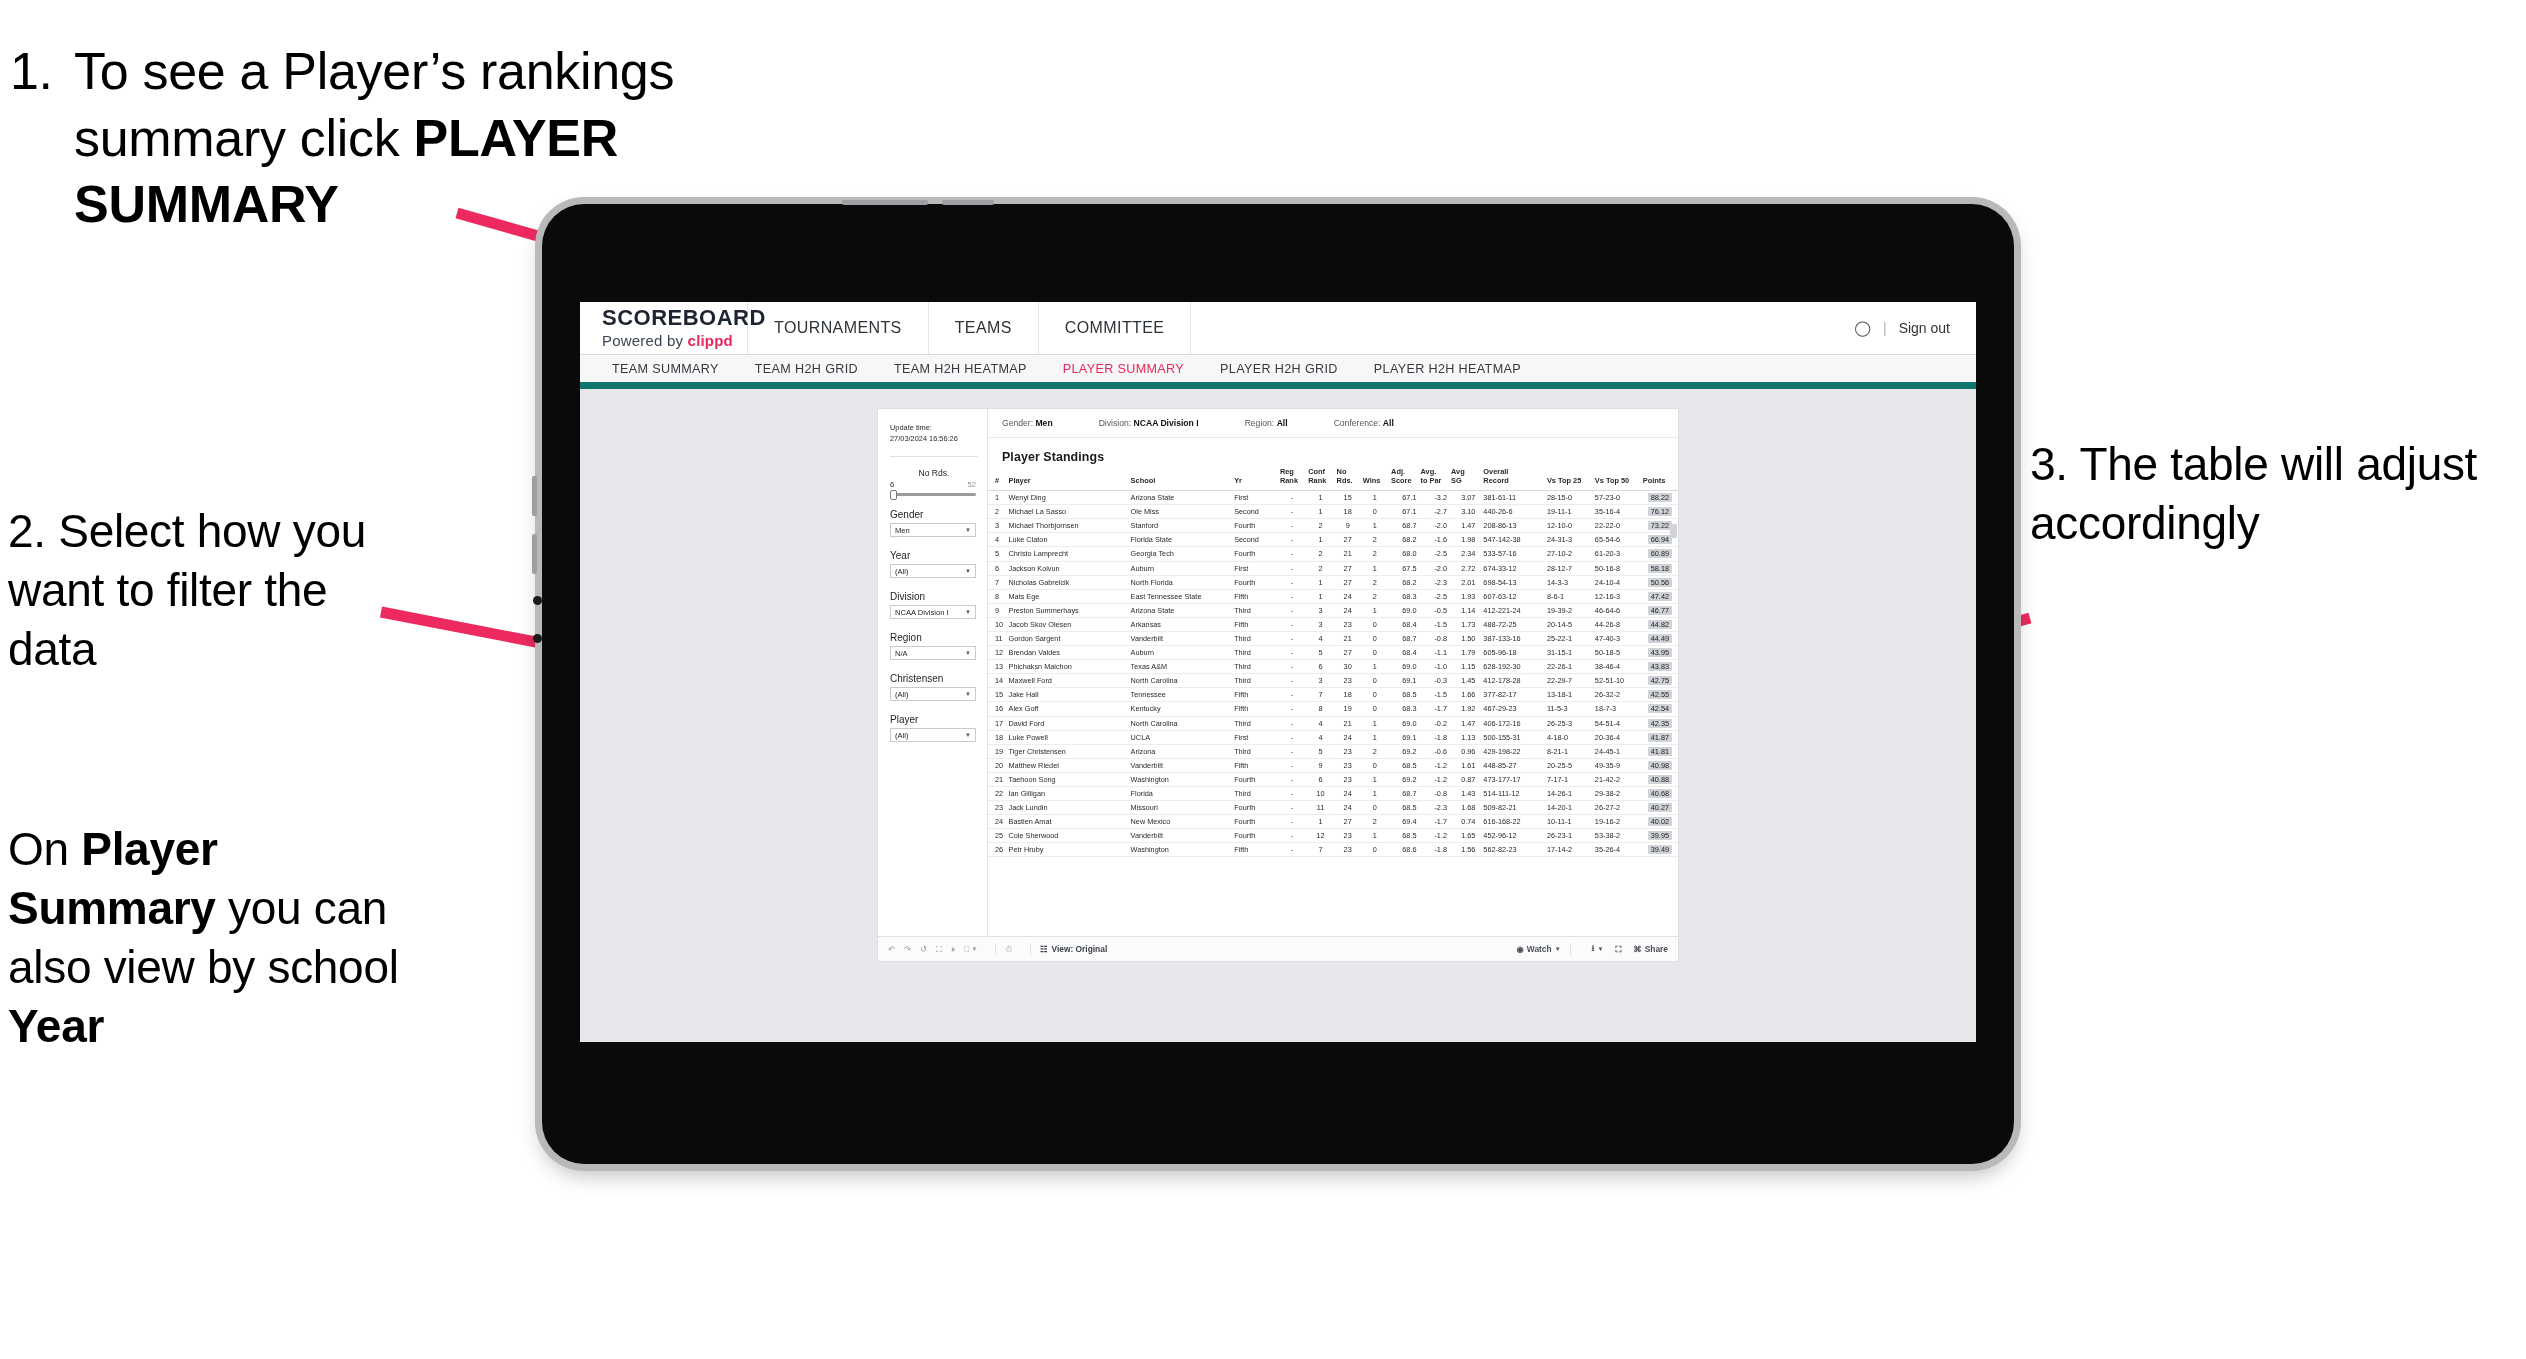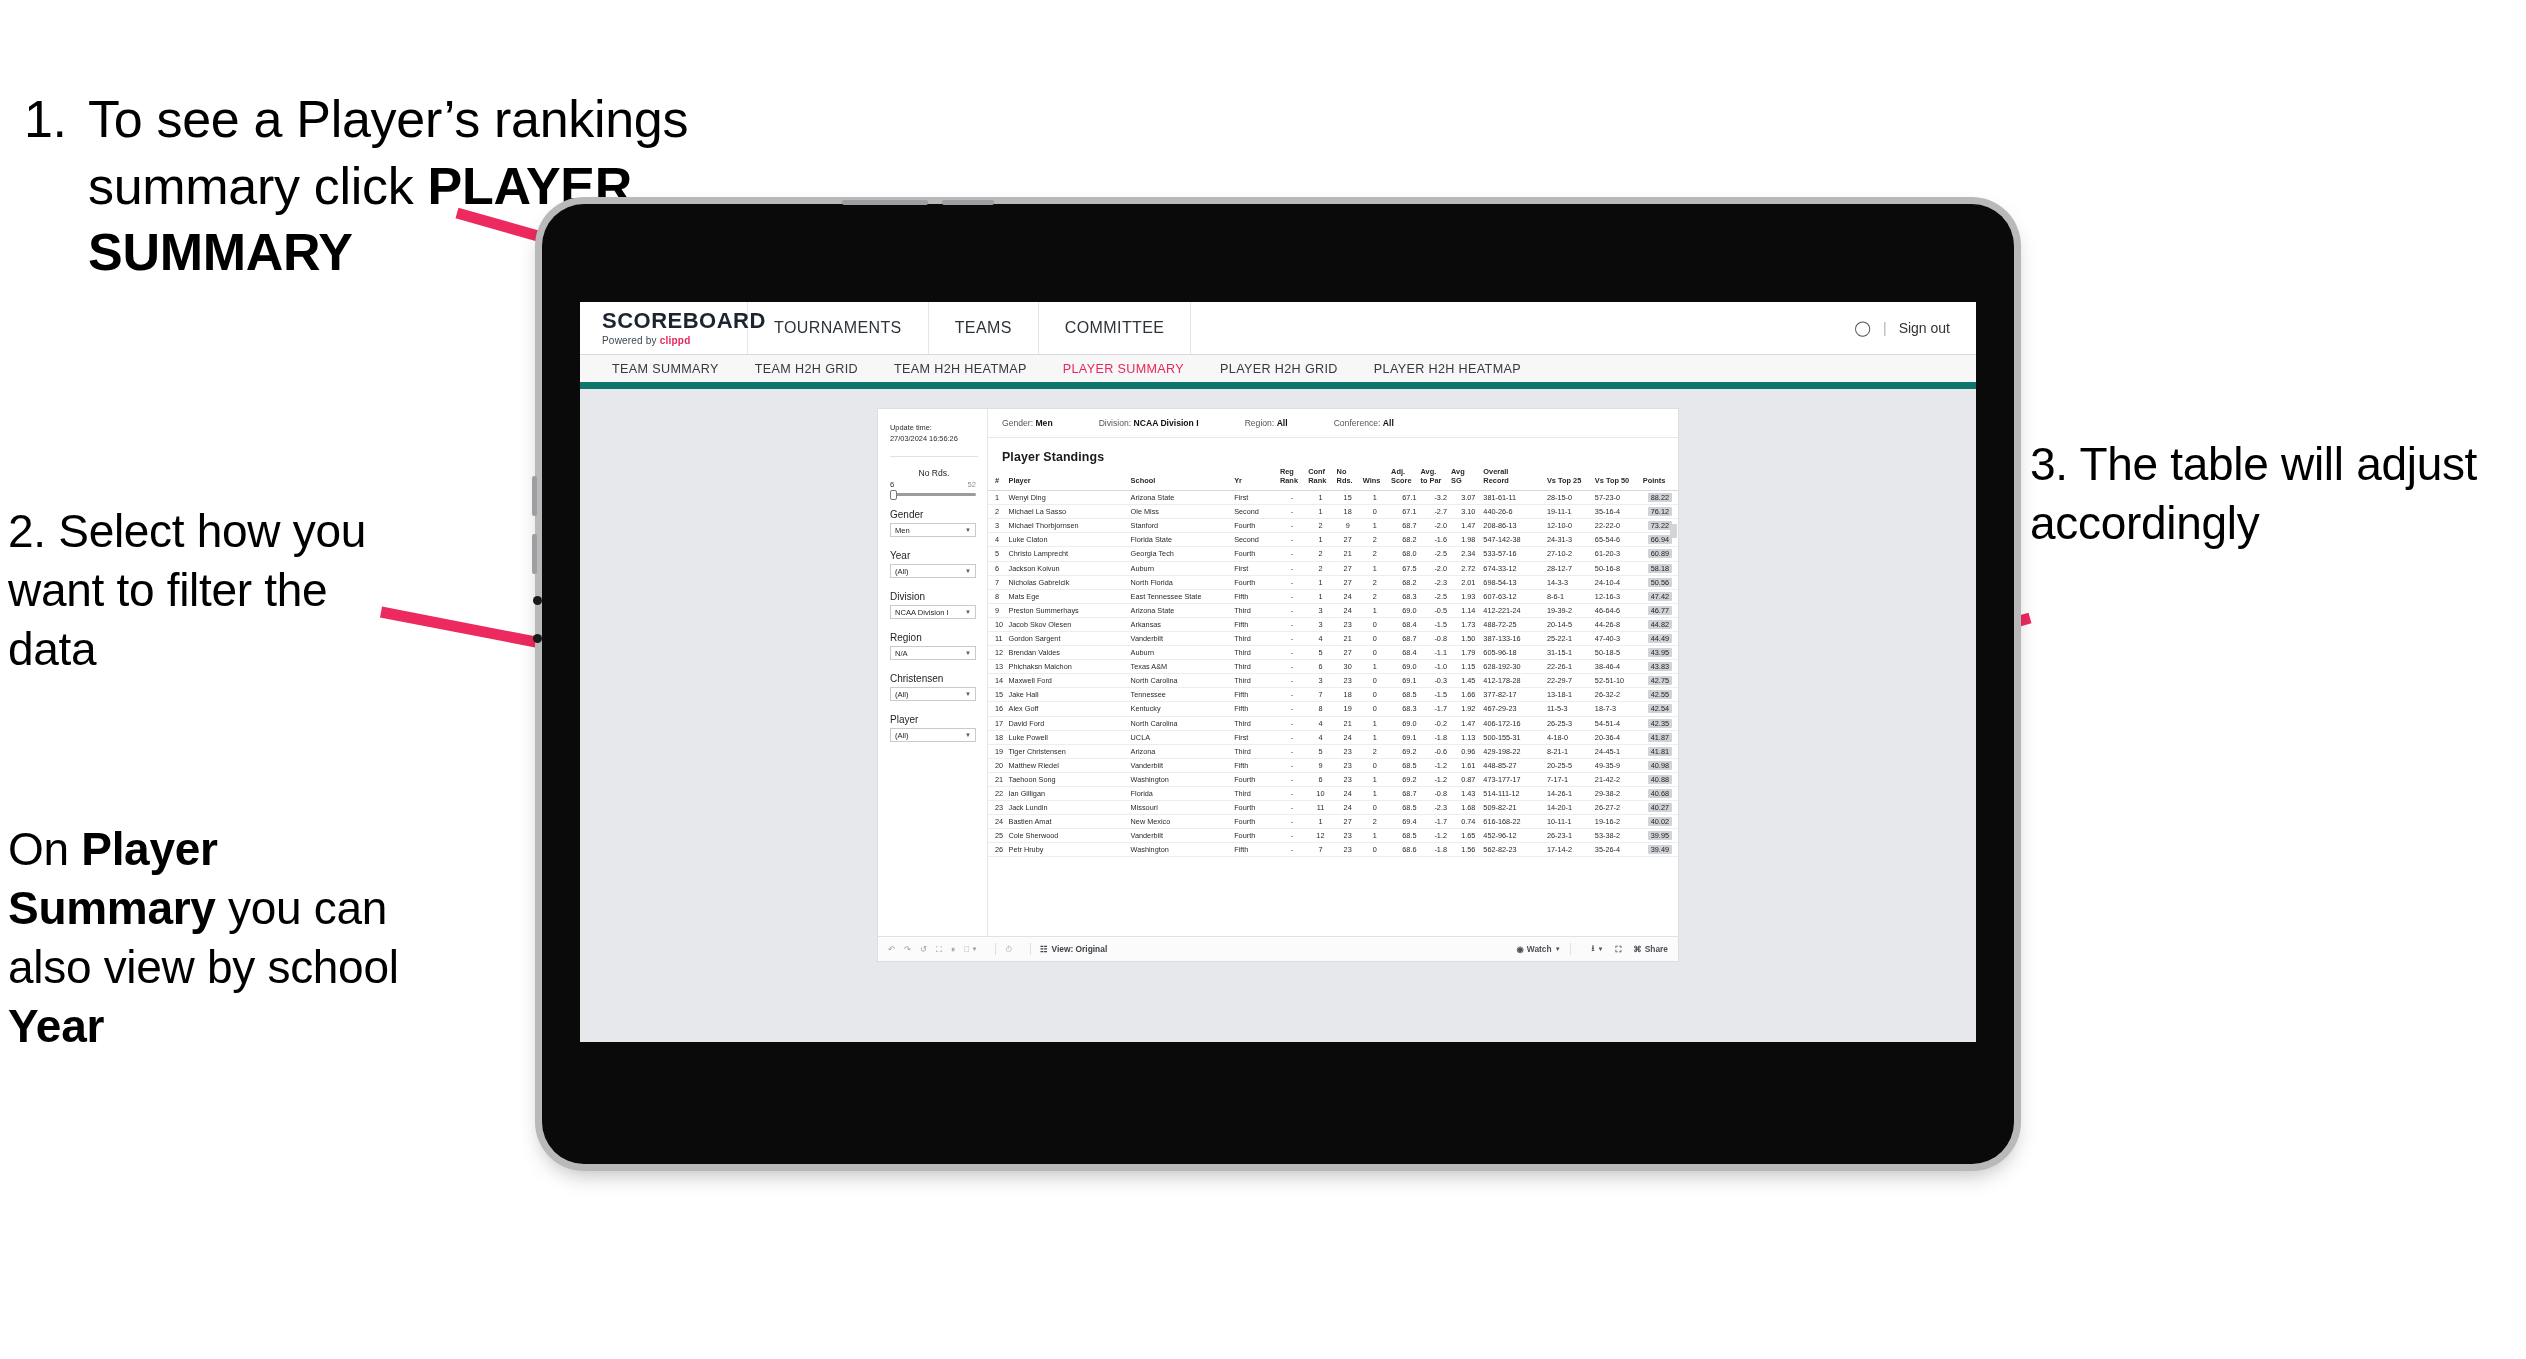--- a/index.html
+++ b/index.html
@@ -14,21 +14,21 @@
 
   
   .callout {
     position: absolute;
     color: #000;
     font-family: "Liberation Sans", sans-serif;
     font-weight: 400;
     line-height: 1.28;
     letter-spacing: -0.3px;
   }
-  #callout-1 { left: 24px; top: 38px; width: 790px; font-size: 52px; margin-top: 48px; }
+  #callout-1 { left: 10px; top: 38px; width: 790px; font-size: 52px; }
   #callout-1 .num { display: inline-block; width: 64px; }
   #callout-1 .body { display: inline-block; width: 700px; vertical-align: top; }
   #callout-2 { left: 8px; top: 502px; width: 410px; font-size: 46px; }
   #callout-2b { left: 8px; top: 820px; width: 420px; font-size: 46px; }
   #callout-3 { left: 2030px; top: 435px; width: 500px; font-size: 46px; }
   .callout b { font-weight: 700; }
 
   
   .arrow-svg { position: absolute; overflow: visible; pointer-events: none; }
 
@@ -59,21 +59,21 @@
   #brand {
     width: 168px; display: flex; flex-direction: column;
     justify-content: center; padding-left: 22px;
     border-right: 1px solid #e6e6e8;
   }
   #brand-name {
     font-size: 22px; font-weight: 700; letter-spacing: 0.5px;
     color: #1b2430; font-family: "Liberation Sans", sans-serif;
     line-height: 1;
   }
-  #brand-sub { font-size: 10px; color: #3c4652; margin-top: 3px; letter-spacing: .2px; }
+  #brand-sub { font-size: 15px; color: #3c4652; margin-top: 3px; letter-spacing: .2px; }
   #brand-sub .clippd { color: #e8285a; font-weight: 700; }
   .topnav-item {
     display: flex; align-items: center; padding: 0 26px;
     font-size: 16px; color: #2e3338; letter-spacing: .4px;
     border-right: 1px solid #e6e6e8; cursor: pointer;
     white-space: nowrap;
   }
   #topbar-right {
     margin-left: auto; display: flex; align-items: center;
     padding-right: 26px; gap: 12px; font-size: 14px; color: #333;

